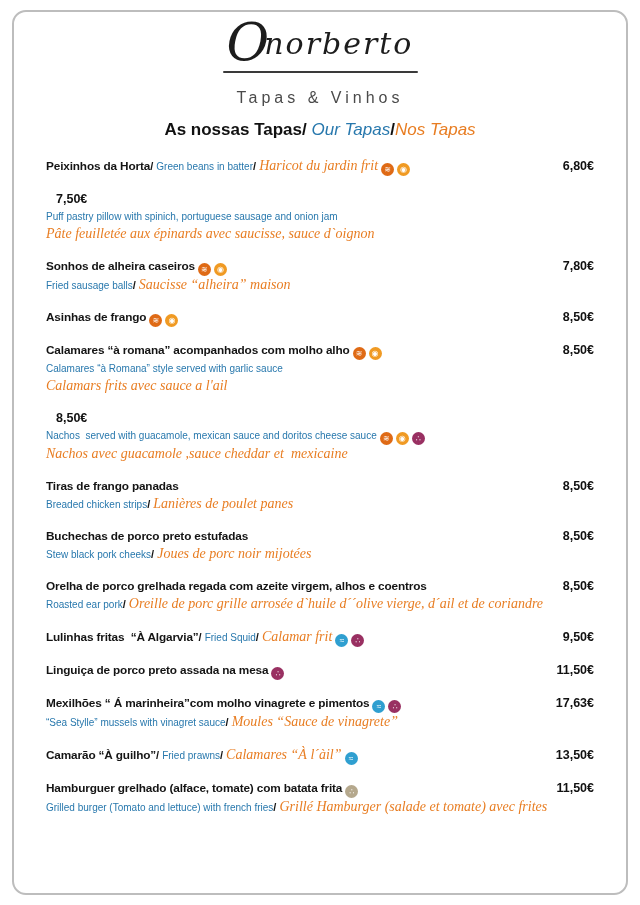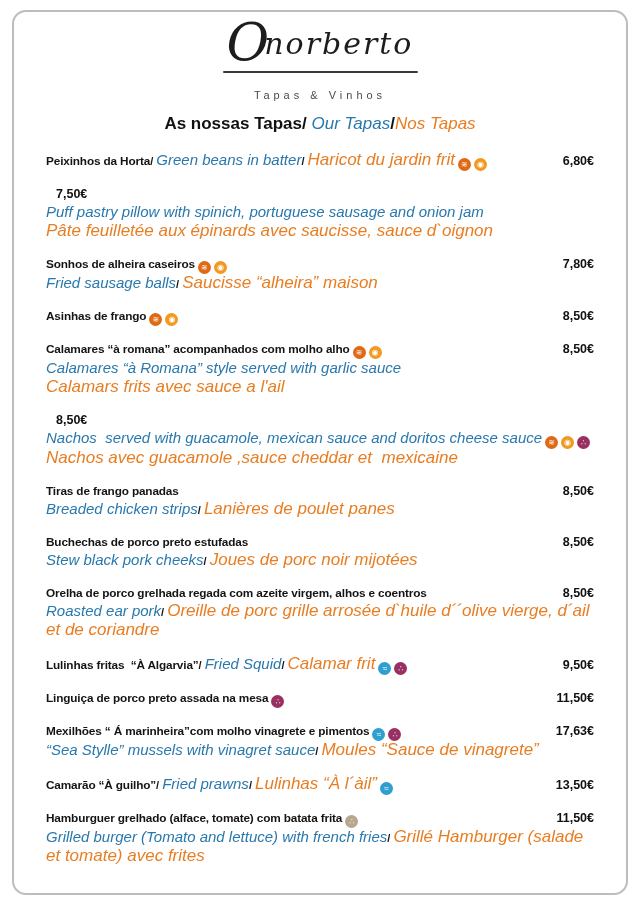--- a/index.html
+++ b/index.html
@@ -15,41 +15,41 @@
     border:2px solid #bdbdbd; border-radius:14px; pointer-events:none;
   }
   .content { position:relative; padding:12px 46px 0 46px; }
 
   
   .logo { text-align:center; margin-top:4px; }
   .logo-script { font-family:"DejaVu Serif", serif; font-style:italic; color:#1d1d1d; line-height:1; white-space:nowrap; }
   .logo-o { font-size:52px; font-weight:400; vertical-align:-6px; }
   .logo-name { font-size:30px; letter-spacing:2px; margin-left:-5px; }
   .logo-line { width:195px; height:2px; background:#3a3a3a; margin:3px auto 6px auto; border-radius:1px; }
-  .logo-sub { font-size:11px; letter-spacing:4px; color:#4a4a4a;margin-top:16px; }
+  .logo-sub { font-size:16px; letter-spacing:4px; color:#4a4a4a;margin-top:16px; }
 
   
   .title { text-align:center; margin:12px 0 16px 0; font-size:17px; line-height:22px; }
   .title span { white-space:pre-wrap; }
   .t-pt { font-weight:bold; color:#111; }
   .t-en { font-style:italic; color:#2878ad; }
   .t-sep { font-weight:bold; color:#111; }
   .t-fr { font-style:italic; color:#e87d22; }
 
   
   .item { margin-bottom:15px; }
   .line { line-height:17px; font-size:12px; }
   .line.first { display:flex; justify-content:space-between; align-items:baseline; }
   .content-span { display:inline; }
   .price { font-weight:bold; color:#111; font-size:12.5px; white-space:nowrap; margin-left:10px; flex-shrink:0; }
   .seg { white-space:pre-wrap; }
   .seg.pt { font-weight:bold; color:#141414; font-size:11.8px; letter-spacing:-0.15px; }
   .seg.sep { font-weight:bold; color:#141414; font-size:11px; }
-  .seg.en { font-style:italic; color:#2878ad; font-size:15px; }
-  .seg.fr { font-style:italic; color:#e87d22; font-size:17px; }
+  .seg.en { color:#2878ad; font-size:10px; }
+  .seg.fr { font-style:italic; color:#e87d22; font-size:14px;font-family:Liberation Serif, serif; }
   .badge {
     display:inline-block; width:13px; height:13px; border-radius:50%;
     color:#fff; font-size:8px; line-height:13px; text-align:center;
     margin-left:3px; vertical-align:-2px;
     font-style:normal; font-weight:normal; letter-spacing:0;
   }
 </style>
 </head>
 <body>
 
@@ -146,21 +146,21 @@
         </div>
         <div class="item">
           <div class="line first">
             <span class="content-span"><span class="seg pt">Mexilhões “ Á marinheira”com molho vinagrete e pimentos</span><span class="badge" title="Molluscs" style="background: rgb(47, 159, 208);">≈</span><span class="badge" title="Sulphites" style="background: rgb(153, 48, 98);">∴</span></span>
             <span class="price">17,63€</span>
           </div>
           <div class="line"><span class="content-span"><span class="seg en">“Sea Stylle” mussels with vinagret sauce</span><span class="seg sep">/ </span><span class="seg fr">Moules “Sauce de vinagrete”</span></span></div>
         </div>
         <div class="item">
           <div class="line first">
-            <span class="content-span"><span class="seg pt">Camarão “À guilho”</span><span class="seg sep">/ </span><span class="seg en">Fried prawns</span><span class="seg sep">/ </span><span class="seg fr">Lulinhas “À l´àil”</span><span class="badge" title="Crustaceans" style="background: rgb(47, 159, 208);">≈</span></span>
+            <span class="content-span"><span class="seg pt">Camarão “À guilho”</span><span class="seg sep">/ </span><span class="seg en">Fried prawns</span><span class="seg sep">/ </span><span class="seg fr">Calamares “À l´àil”</span><span class="badge" title="Crustaceans" style="background: rgb(47, 159, 208);">≈</span></span>
             <span class="price">13,50€</span>
           </div>
         </div>
         <div class="item">
           <div class="line first">
             <span class="content-span"><span class="seg pt">Hamburguer grelhado (alface, tomate) com batata frita</span><span class="badge" title="Sesame" style="background: rgb(181, 168, 141);">∴</span></span>
             <span class="price">11,50€</span>
           </div>
           <div class="line"><span class="content-span"><span class="seg en">Grilled burger (Tomato and lettuce) with french fries</span><span class="seg sep">/ </span><span class="seg fr">Grillé Hamburger (salade et tomate) avec frites</span></span></div>
         </div>

